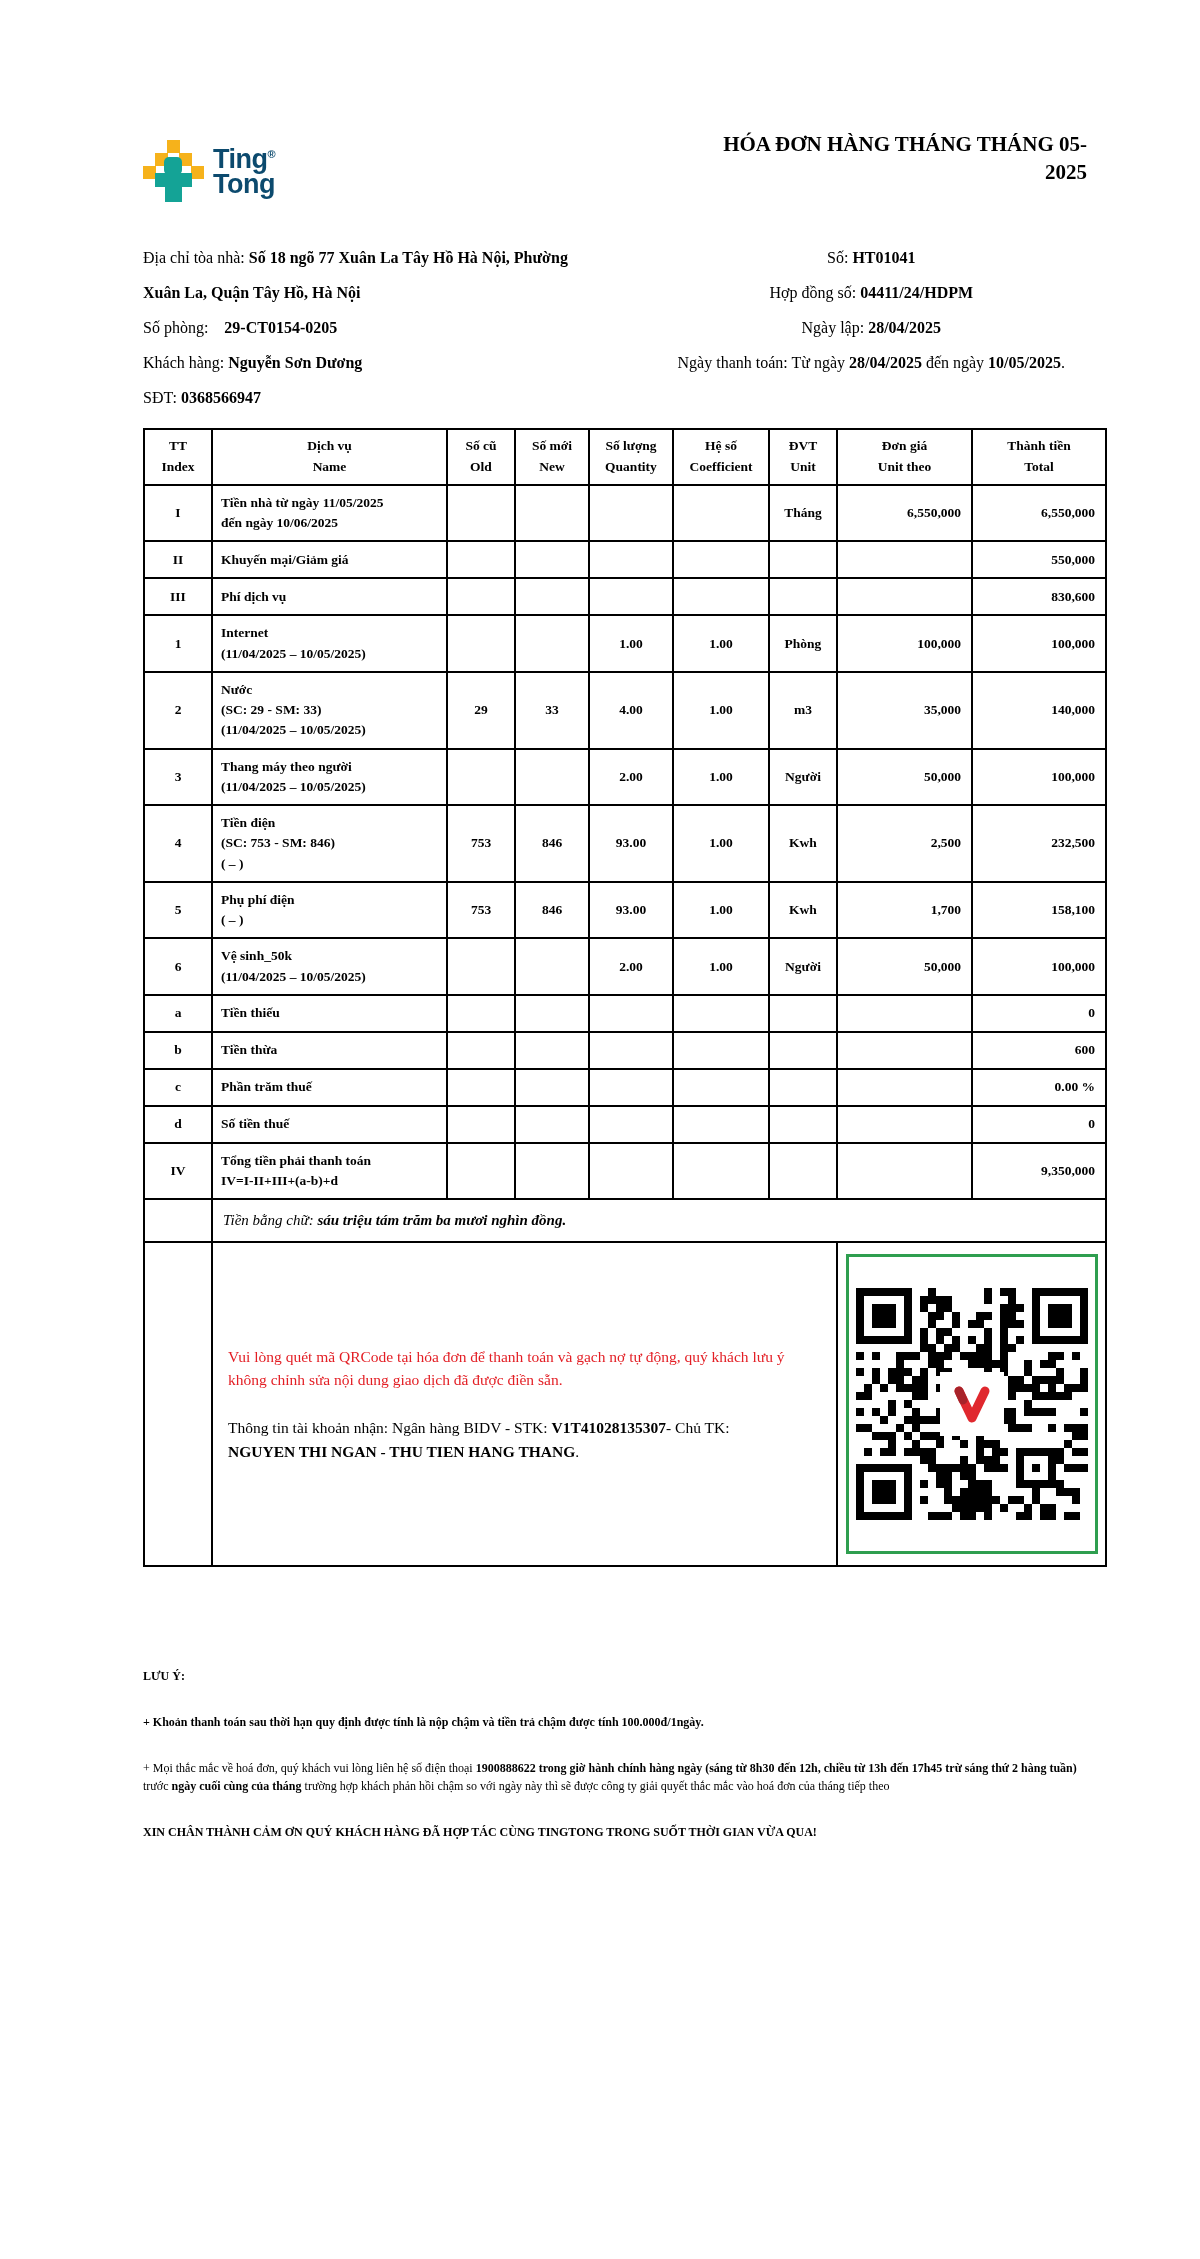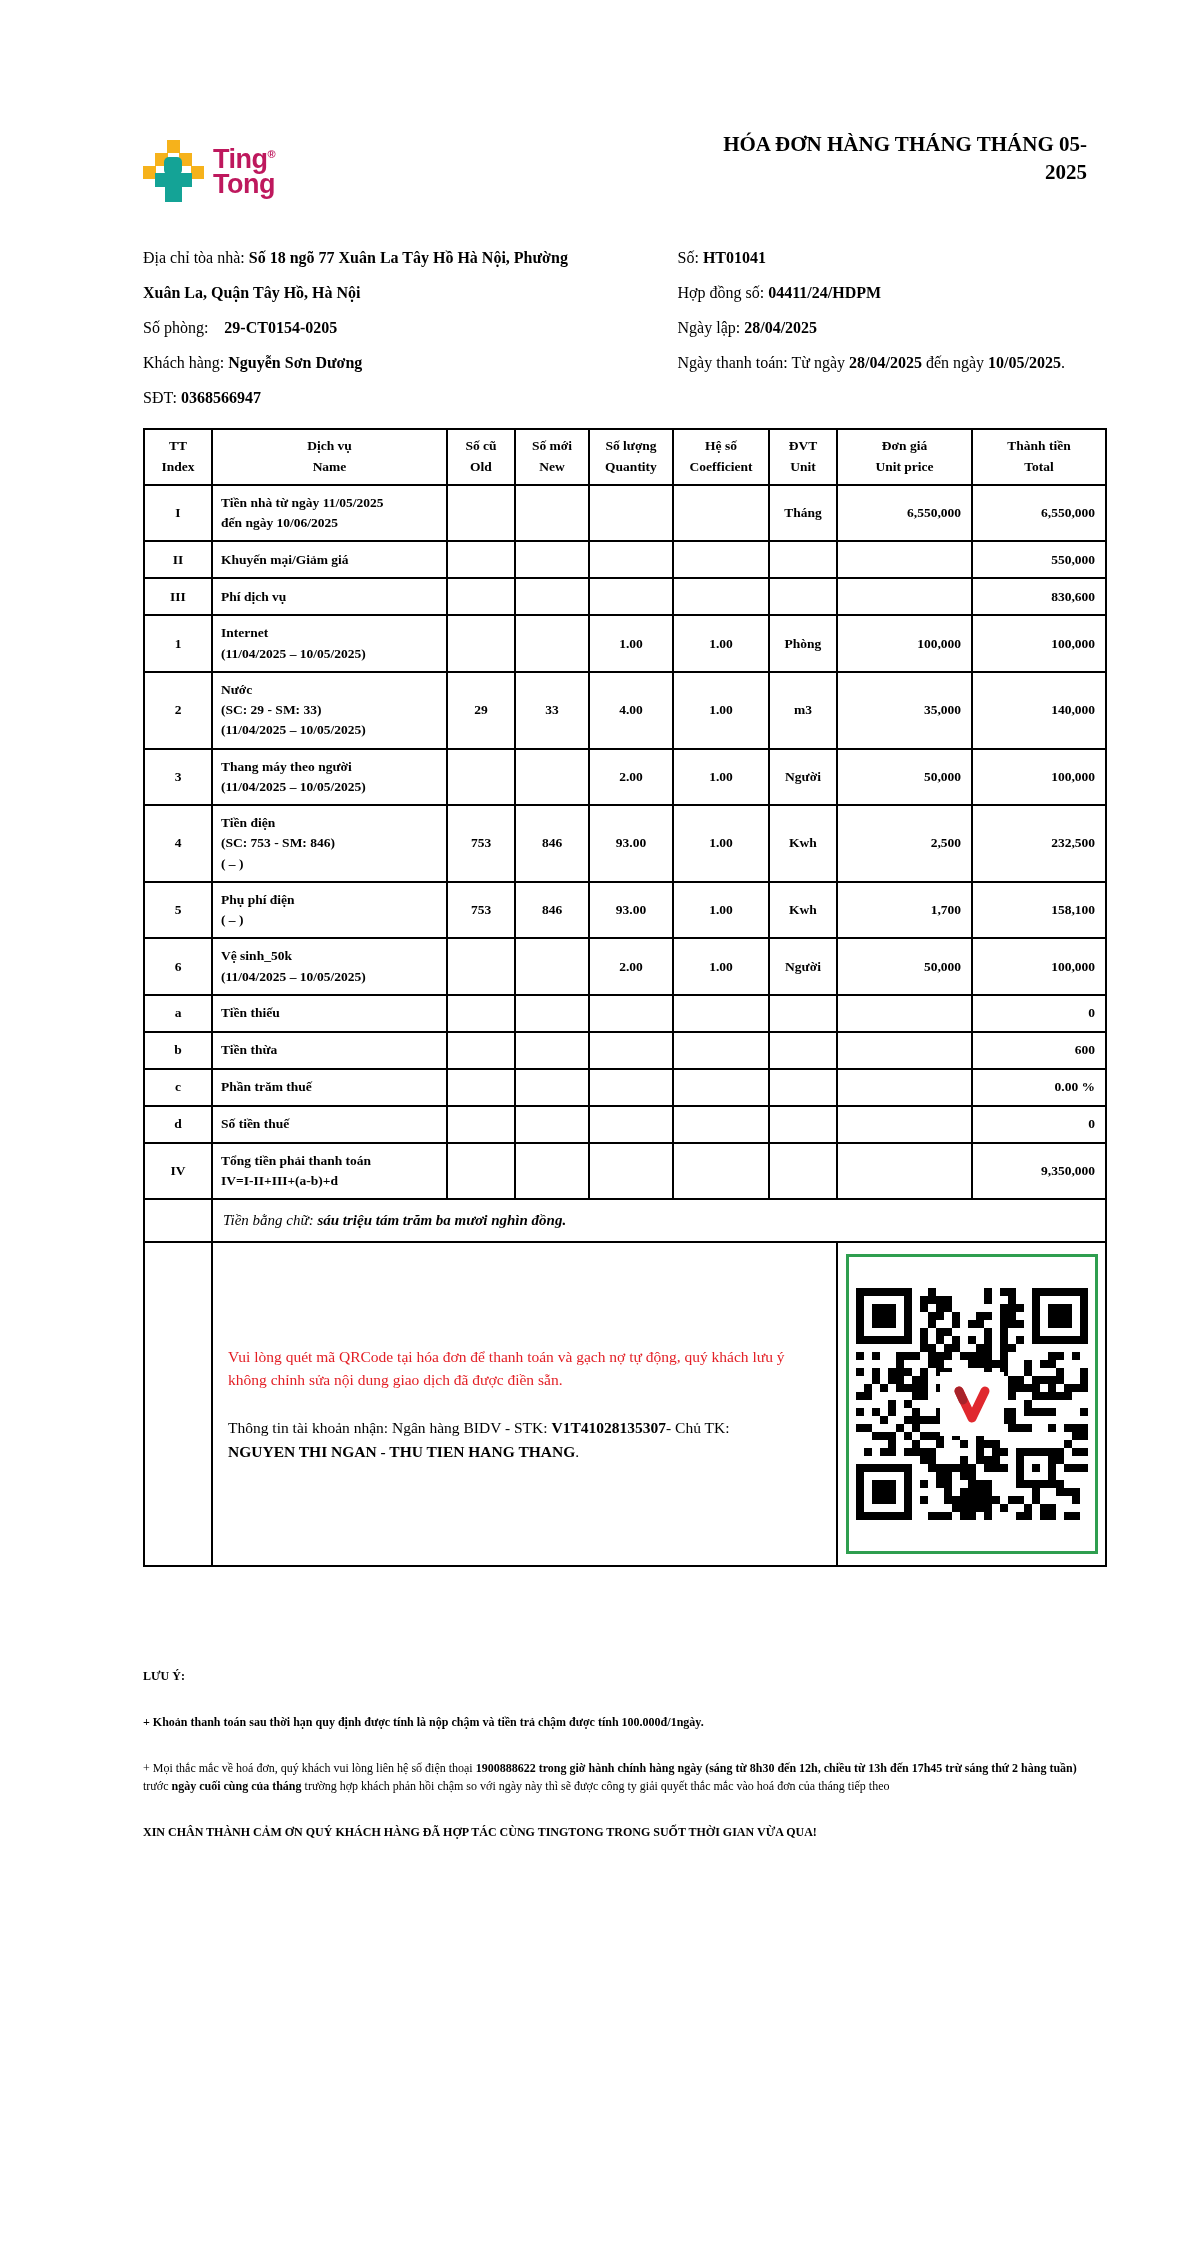--- a/index.html
+++ b/index.html
@@ -14,31 +14,31 @@
   .logo-icon { position:relative; width:62px; height:92px; flex:0 0 auto; }
   .logo-icon .sq { position:absolute; width:13px; height:13px; background:#f6b21b; }
   .logo-icon .s1 { left:24px; top:30px; }
   .logo-icon .s2 { left:12px; top:43px; }
   .logo-icon .s3 { left:36px; top:43px; }
   .logo-icon .s4 { left:0;    top:56px; }
   .logo-icon .s5 { left:48px; top:56px; }
   .logo-icon .knob { position:absolute; left:21px; top:47px; width:18px; height:18px; background:#14a396; border-radius:5px; }
   .logo-icon .bar  { position:absolute; left:12px; top:63px; width:37px; height:14px; background:#14a396; }
   .logo-icon .stem { position:absolute; left:22px; top:77px; width:17px; height:15px; background:#14a396; }
-  .logo-text { font-family:"Liberation Sans","DejaVu Sans",sans-serif; font-weight:bold; color:#be185d;
+  .logo-text { font-family:"Liberation Sans","DejaVu Sans",sans-serif; font-weight:bold; color:#0c4a6e;
                font-size:27px; line-height:25px; letter-spacing:-0.5px; margin-top:32px; }
   .logo-text .reg { font-size:11px; vertical-align:super; letter-spacing:0; }
   .title { margin-left:auto; margin-right:18px; margin-top:20px; width:380px;
            font-size:21px; font-weight:bold; text-align:right; line-height:1.35; }
 
   
   .info { display:flex; margin-top:38px; font-size:16px; }
   .info-left  { width:460px; }
   .info-left  .iline { line-height:35px; }
-  .info-right { margin-left:auto; text-align:left; padding-right:40px; }
+  .info-right { margin-left:auto; text-align:center; padding-right:40px; }
   .info-right .iline { line-height:35px; white-space:nowrap; }
 
   
   table.invoice { border-collapse:collapse; table-layout:fixed; width:962px; margin-top:13px;
                   font-size:13.5px; font-weight:bold; }
   table.invoice th, table.invoice td { border:2px solid #000; vertical-align:middle; }
   table.invoice th { padding:6px 3px; text-align:center; line-height:1.55; font-weight:bold; }
   td.col-index { text-align:center; padding:6px 3px; }
   td.col-name  { text-align:left; padding:7px 8px; line-height:1.5; }
   td.col-old, td.col-new, td.col-qty, td.col-coeff, td.col-unit { text-align:center; padding:6px 3px; }
@@ -140,21 +140,21 @@
           <th>
               <div>Hệ số</div>
               <div>Coefficient</div>
             </th>
           <th>
               <div>ĐVT</div>
               <div>Unit</div>
             </th>
           <th>
               <div>Đơn giá</div>
-              <div>Unit price</div>
+              <div>Unit theo</div>
             </th>
           <th>
               <div>Thành tiền</div>
               <div>Total</div>
             </th>
         </tr>
       </thead>
       <tbody>
           <tr>
             <td class="col-index">I</td>

